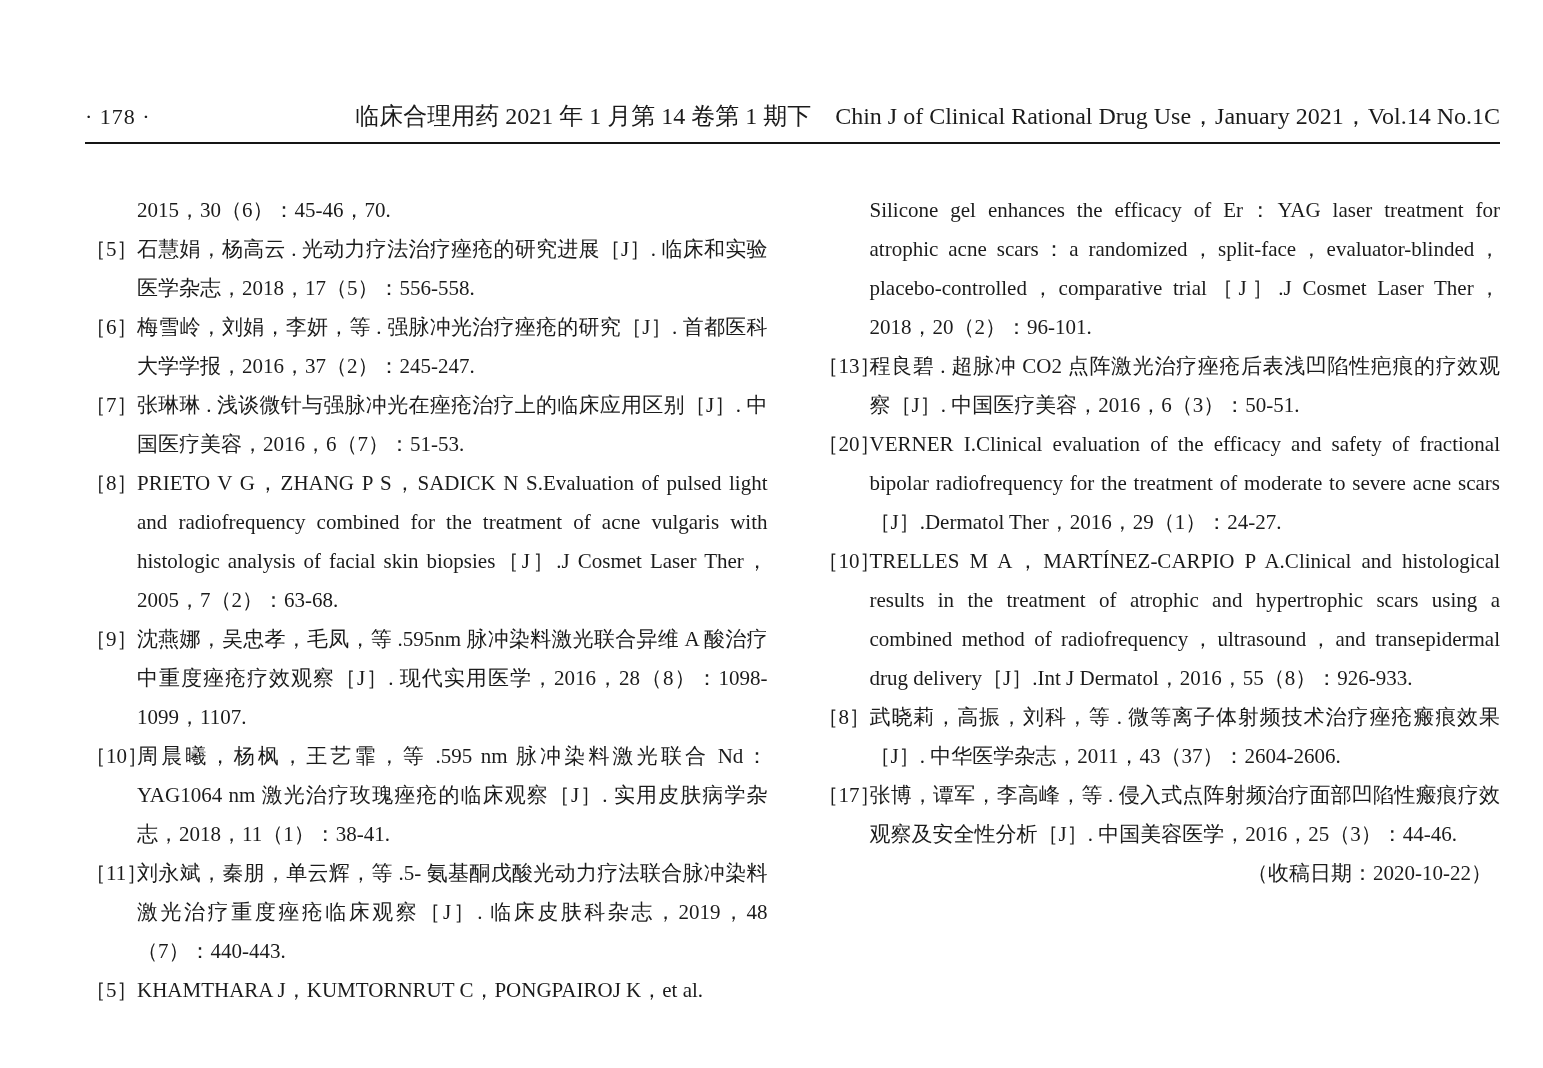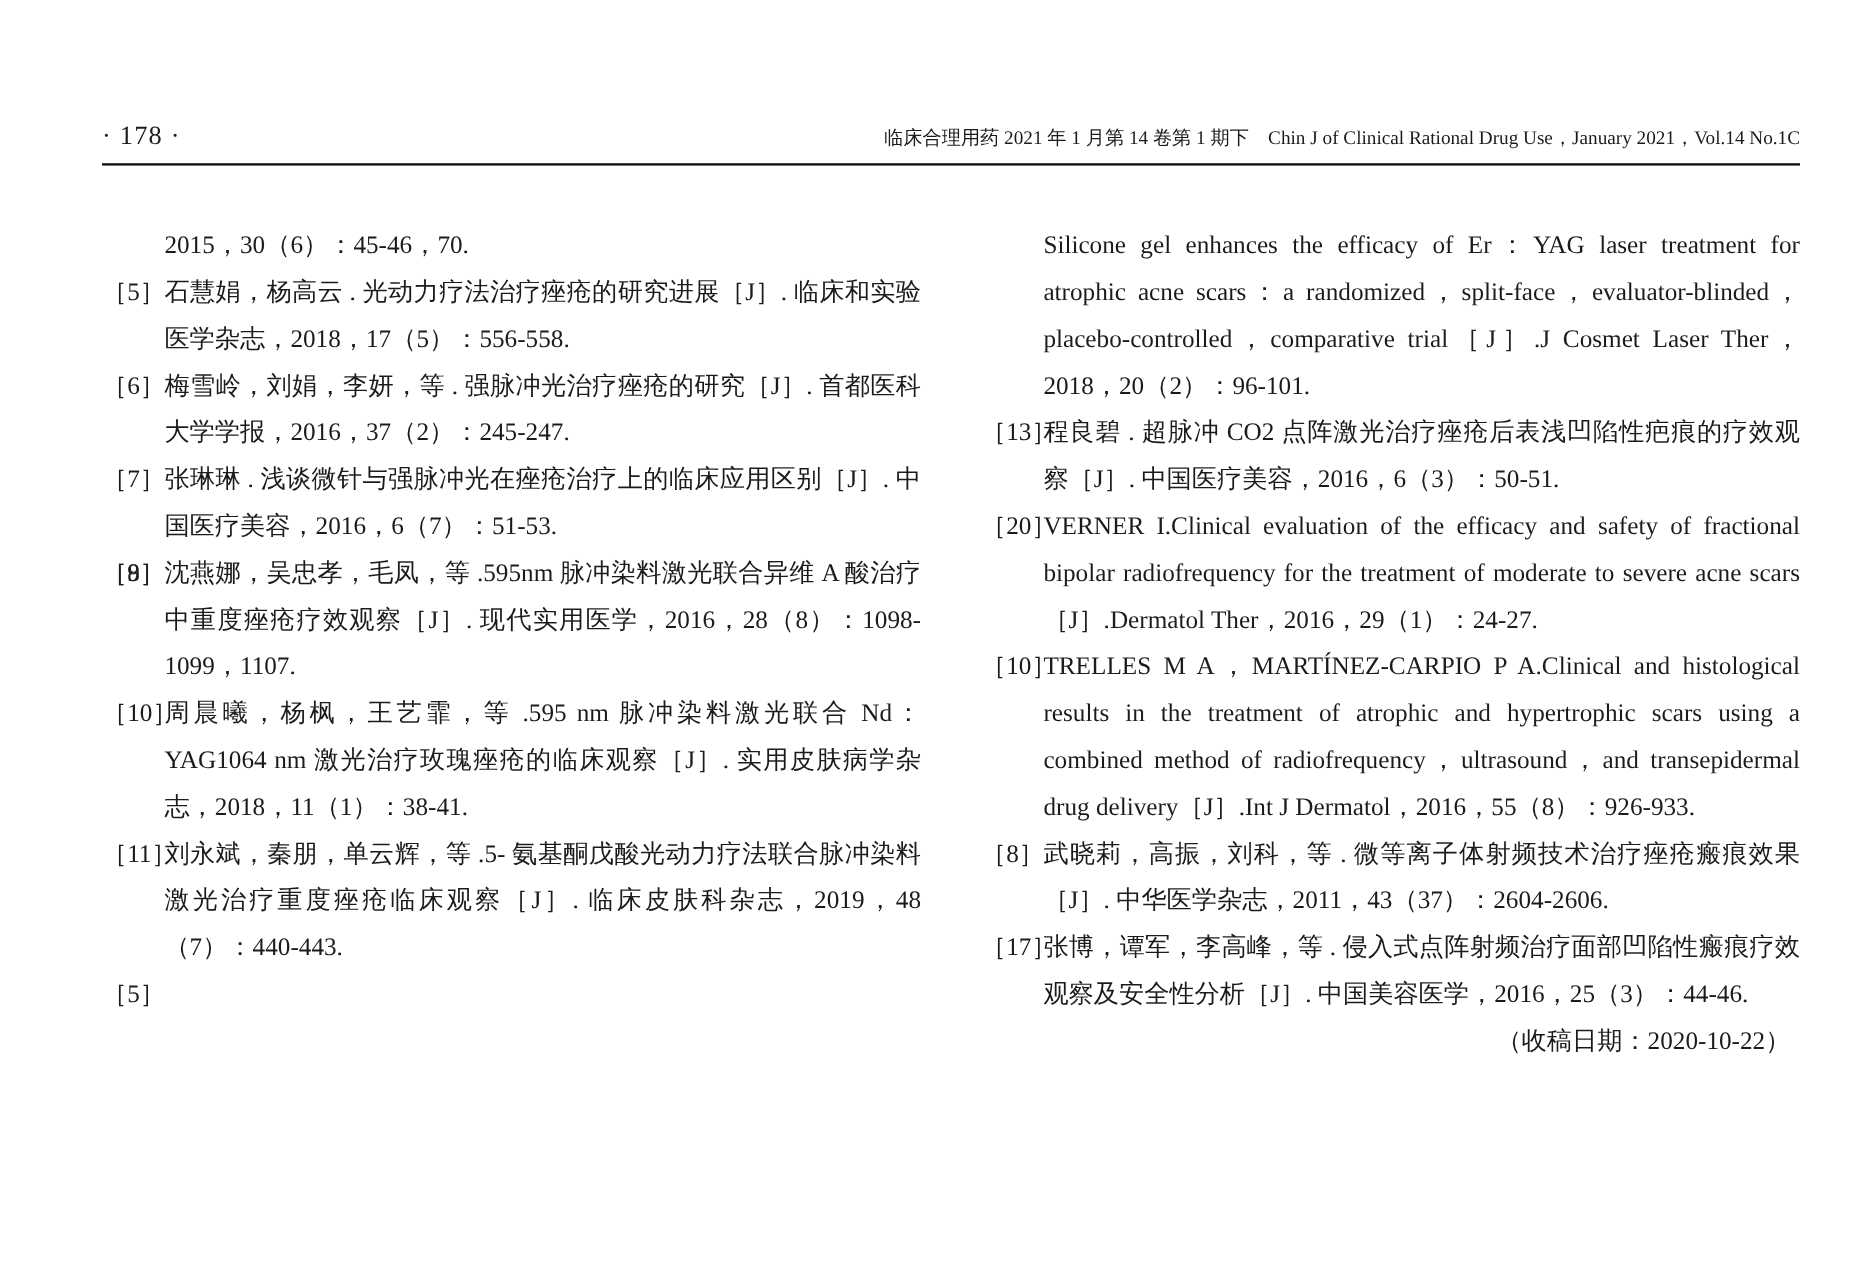--- a/index.html
+++ b/index.html
@@ -21,21 +21,21 @@
     justify-content: space-between;
     align-items: baseline;
     margin-top: 12px;
   }
   .page-number {
     font-size: 22px;
     white-space: nowrap;
     letter-spacing: 1px;
   }
   .journal-line {
-    font-size: 16px;
+    font-size: 24px;
     text-align: right;
     flex: 1;
     padding-left: 60px;
     white-space: nowrap;
   }
   .header-rule {
     margin-top: 10px;
     border-bottom: 2px solid #151515;
   }
   .columns {
@@ -94,39 +94,41 @@
     <span class="ref-text">梅雪岭，刘娟，李妍，等 . 强脉冲光治疗痤疮的研究［J］. 首都医科大学学报，2016，37（2）：245-247.</span>
   </div>
 
   <div class="ref">
     <span class="ref-label">［7］</span>
     <span class="ref-text">张琳琳 . 浅谈微针与强脉冲光在痤疮治疗上的临床应用区别［J］. 中国医疗美容，2016，6（7）：51-53.</span>
   </div>
 
   <div class="ref">
     <span class="ref-label">［8］</span>
+    <span class="ref-text">PRIETO V G，ZHANG P S，SADICK N S.Evaluation of pulsed light and radiofrequency combined for the treatment of acne vulgaris with histologic analysis of facial skin biopsies［J］.J Cosmet Laser Ther，2005，7（2）：63-68.</span>
   </div>
 
   <div class="ref">
     <span class="ref-label">［9］</span>
     <span class="ref-text">沈燕娜，吴忠孝，毛凤，等 .595nm 脉冲染料激光联合异维 A 酸治疗中重度痤疮疗效观察［J］. 现代实用医学，2016，28（8）：1098-1099，1107.</span>
   </div>
 
   <div class="ref">
     <span class="ref-label">［10］</span>
     <span class="ref-text">周晨曦，杨枫，王艺霏，等 .595 nm 脉冲染料激光联合 Nd：YAG1064 nm 激光治疗玫瑰痤疮的临床观察［J］. 实用皮肤病学杂志，2018，11（1）：38-41.</span>
   </div>
 
   <div class="ref">
     <span class="ref-label">［11］</span>
     <span class="ref-text">刘永斌，秦朋，单云辉，等 .5- 氨基酮戊酸光动力疗法联合脉冲染料激光治疗重度痤疮临床观察［J］. 临床皮肤科杂志，2019，48（7）：440-443.</span>
   </div>
 
   <div class="ref">
     <span class="ref-label">［5］</span>
+    <span class="ref-text">KHAMTHARA J，KUMTORNRUT C，PONGPAIROJ K，et al.</span>
   </div>
 </div>
     <div class="col">
       <div id="refs-right">
   <div class="ref continuation">
     <span class="ref-label"></span>
     <span class="ref-text">Silicone gel enhances the efficacy of Er：YAG laser treatment for atrophic acne scars：a randomized，split-face，evaluator-blinded，placebo-controlled，comparative trial［J］.J Cosmet Laser Ther，2018，20（2）：96-101.</span>
   </div>
 
   <div class="ref">

